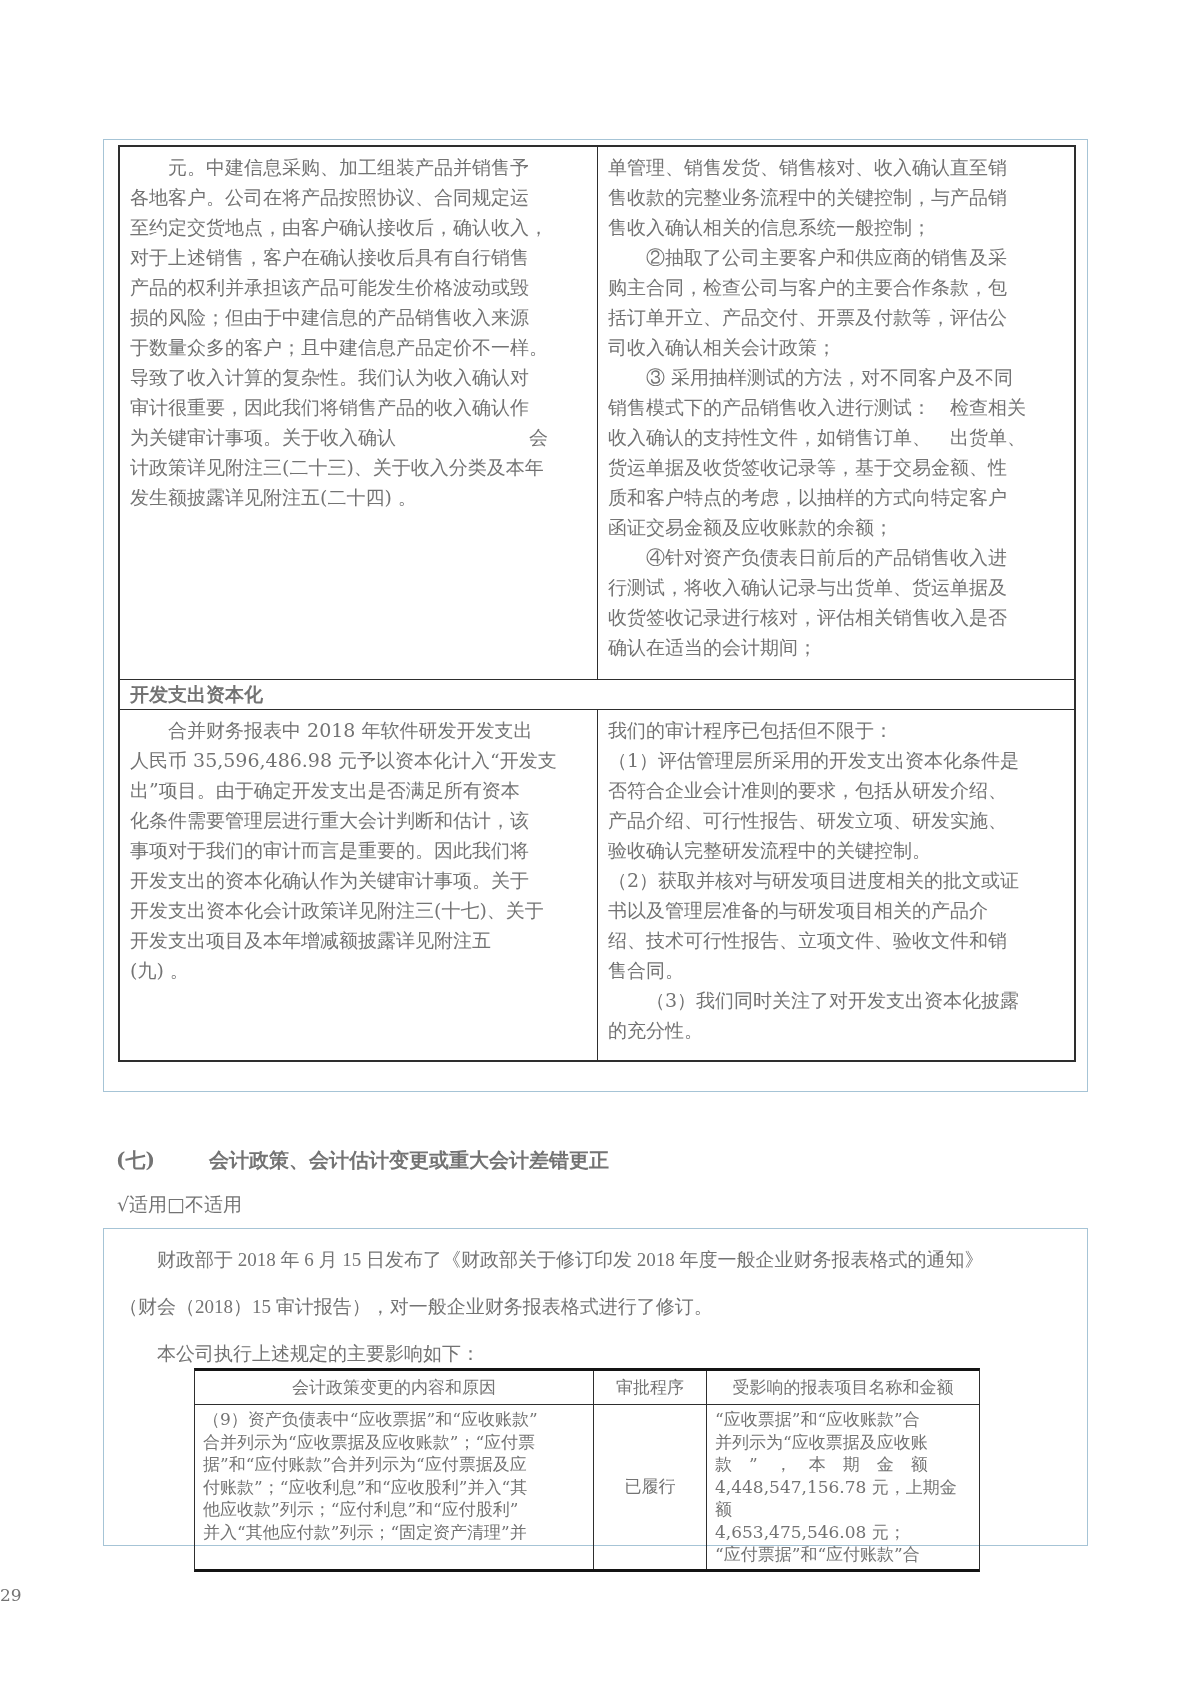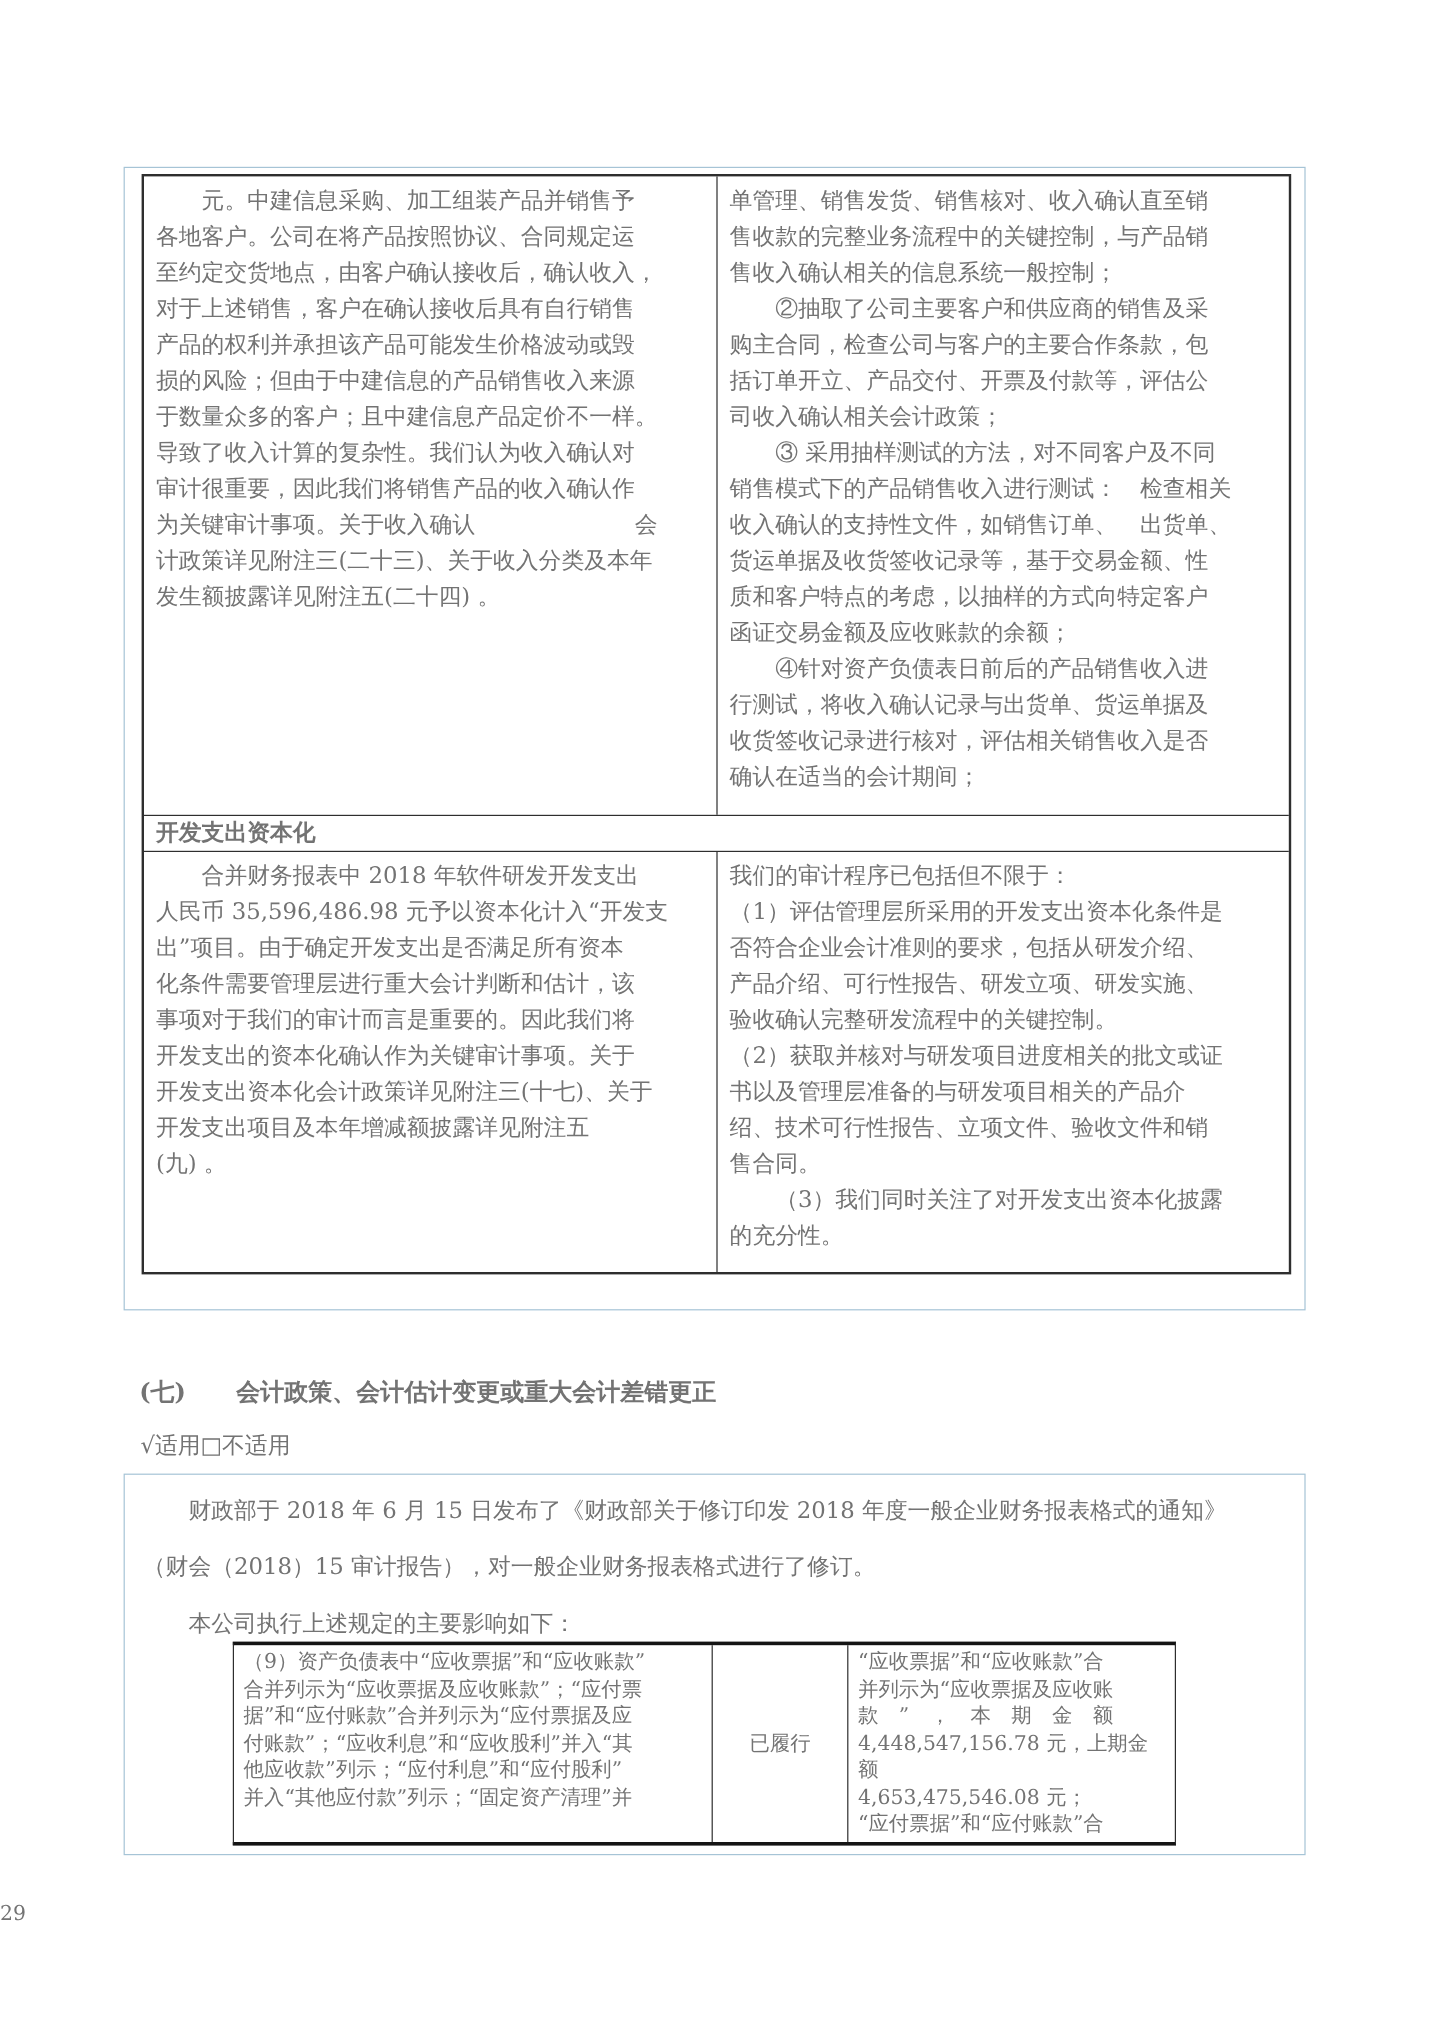--- a/index.html
+++ b/index.html
@@ -23,25 +23,25 @@
   }
   .cell-left { width:478px; border-right:1px solid #2e2e2e; }
   .cell-right { flex:1; }
   .kam-section-header {
     border-top:1px solid #2e2e2e; border-bottom:1px solid #2e2e2e;
     font-weight:bold; font-size:19px; line-height:27px; padding:1px 10px;
   }
 
   
   .section-heading { position:absolute; left:116px; top:1147px; font-size:20px; font-weight:bold; display:flex; }
-  .section-title { margin-left:42px; }
+  .section-title { margin-left:54px; }
   .applicability { position:absolute; left:117px; top:1192px; font-size:19px; }
 
   
-  .notice { position:absolute; left:15px; top:17px; right:30px; }
+  .notice { position:absolute; left:15px; top:17px; right:30px;font-family:Liberation Serif, serif; }
   .notice p { margin:0 0 20px 0; font-size:19px; line-height:27px; }
   .notice p.indent { text-indent:2em; }
 
   
   .policy-table {
     position:absolute; left:90px; top:139px; width:786px; box-sizing:border-box;
     border-left:1px solid #2e2e2e; border-right:1px solid #2e2e2e;
     border-top:3px solid #141414; border-bottom:3px solid #141414;
     font-size:17px;
   }
@@ -132,20 +132,25 @@
   <div class="applicability">√适用□不适用</div>
 
   <div class="bluebox" id="box2">
     <div class="notice">
       <p class="indent">财政部于 2018 年 6 月 15 日发布了《财政部关于修订印发 2018 年度一般企业财务报表格式的通知》</p>
       <p>（财会（2018）15 审计报告），对一般企业财务报表格式进行了修订。</p>
       <p class="indent">本公司执行上述规定的主要影响如下：</p>
     </div>
 
     <div class="policy-table">
+      <div class="pt-header">
+        <div class="ptc w1">会计政策变更的内容和原因</div>
+        <div class="ptc w2">审批程序</div>
+        <div class="ptc w3">受影响的报表项目名称和金额</div>
+      </div>
       <div class="pt-row">
         <div class="ptc w1 cell-lines">（9）资产负债表中“应收票据”和“应收账款”
 合并列示为“应收票据及应收账款”；“应付票
 据”和“应付账款”合并列示为“应付票据及应
 付账款”；“应收利息”和“应收股利”并入“其
 他应收款”列示；“应付利息”和“应付股利”
 并入“其他应付款”列示；“固定资产清理”并</div>
         <div class="ptc w2 cell-center">已履行</div>
         <div class="ptc w3 cell-lines">“应收票据”和“应收账款”合
 并列示为“应收票据及应收账

